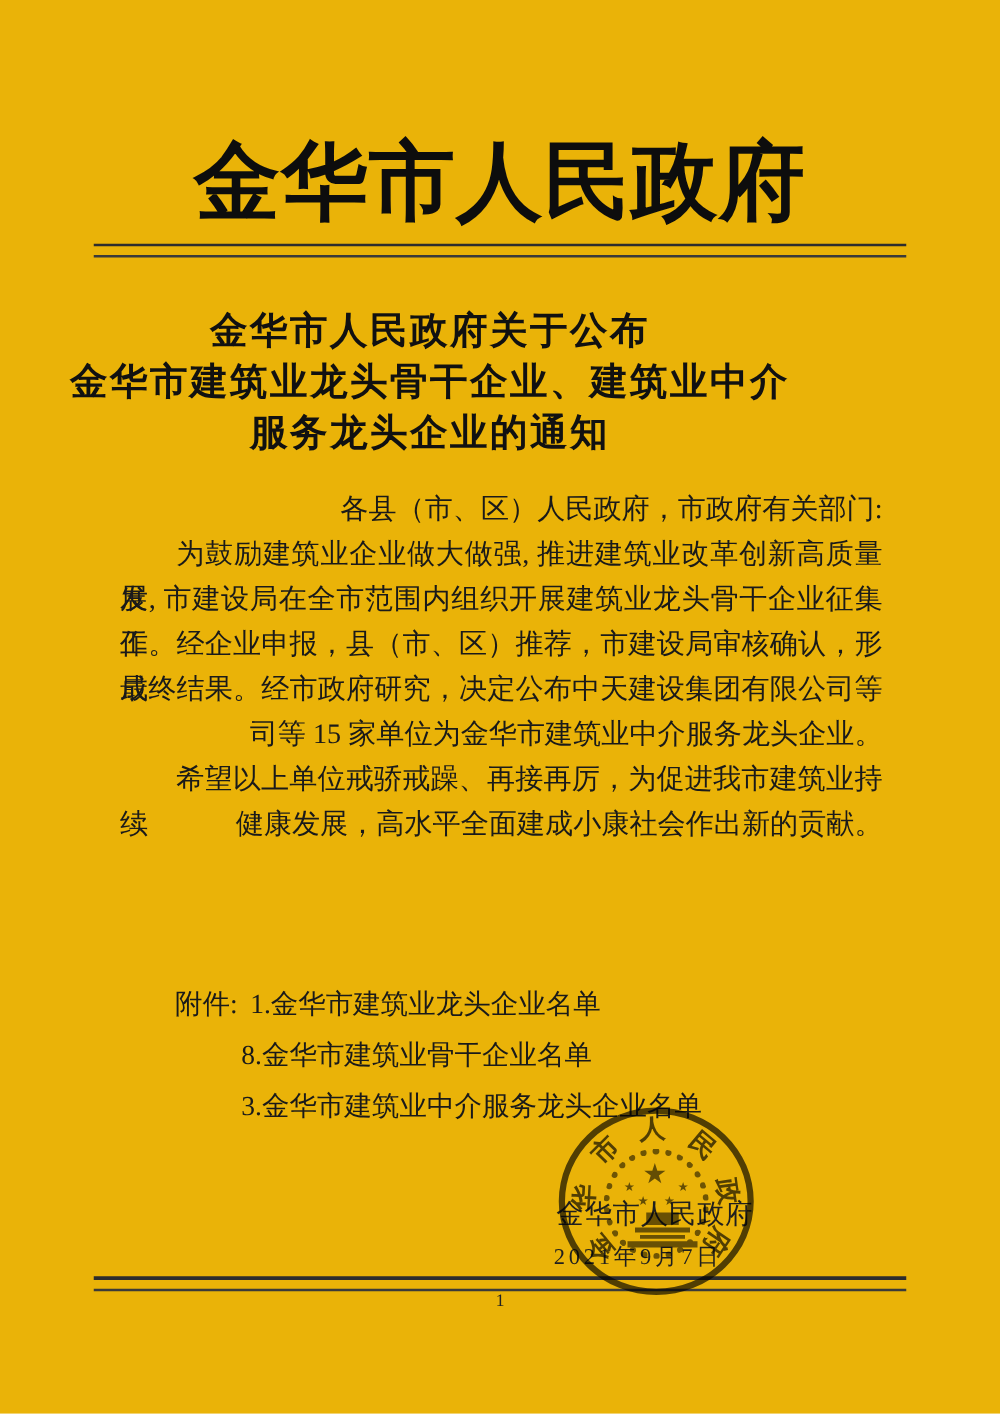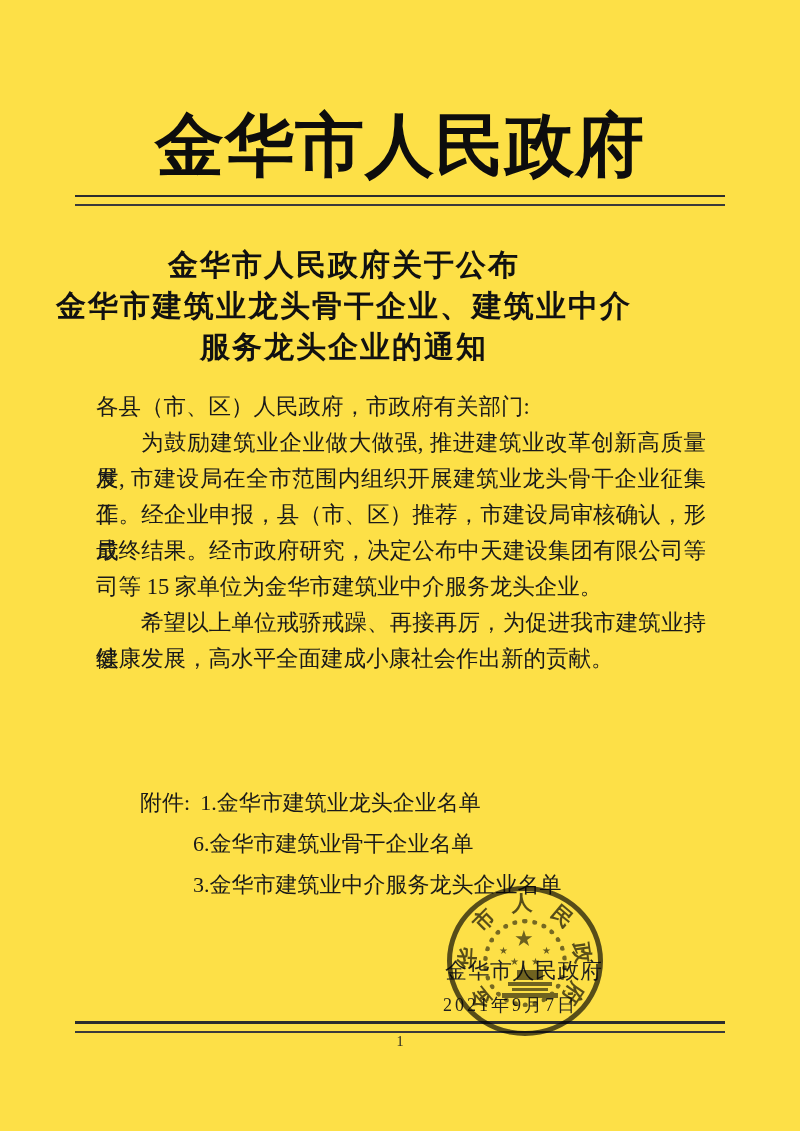--- a/index.html
+++ b/index.html
@@ -1,35 +1,35 @@
 <!DOCTYPE html>
 <html><head>
 <meta charset="utf-8">
 <style>
   html,body{margin:0;padding:0;background:#ffffff;}
   .page{
-    position:relative;width:800px;height:1131px;background:#fde047;
+    position:relative;width:800px;height:1131px;background:#eab308;
     font-family:"Liberation Serif","DejaVu Serif",serif;color:#1a1a1a;
     overflow:hidden;margin:0 auto;
   }
   .masthead{
     position:absolute;top:101px;left:0;width:800px;height:90px;line-height:90px;
     text-align:center;font-size:69px;font-weight:900;letter-spacing:1px;color:#0d0d0d;
     white-space:nowrap;
   }
   .rule{position:absolute;left:75px;width:650px;background:transparent;}
   .rule-top{top:195px;height:7px;border-top:2px solid #2d2d2d;border-bottom:2px solid #3a3a3a;}
   .rule-bottom{top:1021px;height:7px;border-top:3px solid #2d2d2d;border-bottom:2px solid #3a3a3a;}
   .doc-title{
     position:absolute;top:244px;left:0;width:688px;text-align:center;
     font-size:30px;font-weight:bold;letter-spacing:2px;color:#111;
   }
   .doc-title div{height:41px;line-height:41px;white-space:nowrap;}
   .docbody{position:absolute;top:389px;left:96px;width:610px;font-size:22.5px;}
-  .docbody .line{height:36px;line-height:36px;white-space:nowrap;}
+  .docbody .line{height:36px;line-height:36px;white-space:nowrap;text-align:right;}
   .docbody .line.fill{white-space:normal;text-align:justify;text-align-last:justify;text-justify:inter-character;}
   .docbody .line.indent{text-indent:45px;}
   .attachments{position:absolute;top:782px;left:96px;width:610px;font-size:22px;}
   .attachments .line{height:41px;line-height:41px;white-space:nowrap;}
   .attachments .line.first{margin-left:44px;}
   .attachments .line.cont{margin-left:97px;}
   .attachments .att-gap{display:inline-block;width:10px;}
   .sig-org{
     position:absolute;left:445px;top:956px;font-size:22px;letter-spacing:0.5px;
     color:#1f1f1f;white-space:nowrap;
@@ -97,21 +97,21 @@
     <div class="line fill">最终结果。经市政府研究，决定公布中天建设集团有限公司等</div>
     <div class="line">司等 15 家单位为金华市建筑业中介服务龙头企业。</div>
     <div class="line fill indent">希望以上单位戒骄戒躁、再接再厉，为促进我市建筑业持续</div>
     <div class="line">健康发展，高水平全面建成小康社会作出新的贡献。</div>
   </div>
 
   <div class="attachments">
     <div class="line first">
       <span>附件:</span><span class="att-gap"></span><span>1.金华市建筑业龙头企业名单</span>
     </div>
-    <div class="line cont">6.金华市建筑业骨干企业名单</div>
+    <div class="line cont">8.金华市建筑业骨干企业名单</div>
     <div class="line cont">3.金华市建筑业中介服务龙头企业名单</div>
   </div>
 
   <div class="sig-org">金华市人民政府</div>
   <div class="sig-date">2021年9月7日</div>
 
   <div class="seal">
     <span class="ring r0">金</span>
     <span class="ring r1">华</span>
     <span class="ring r2">市</span>

